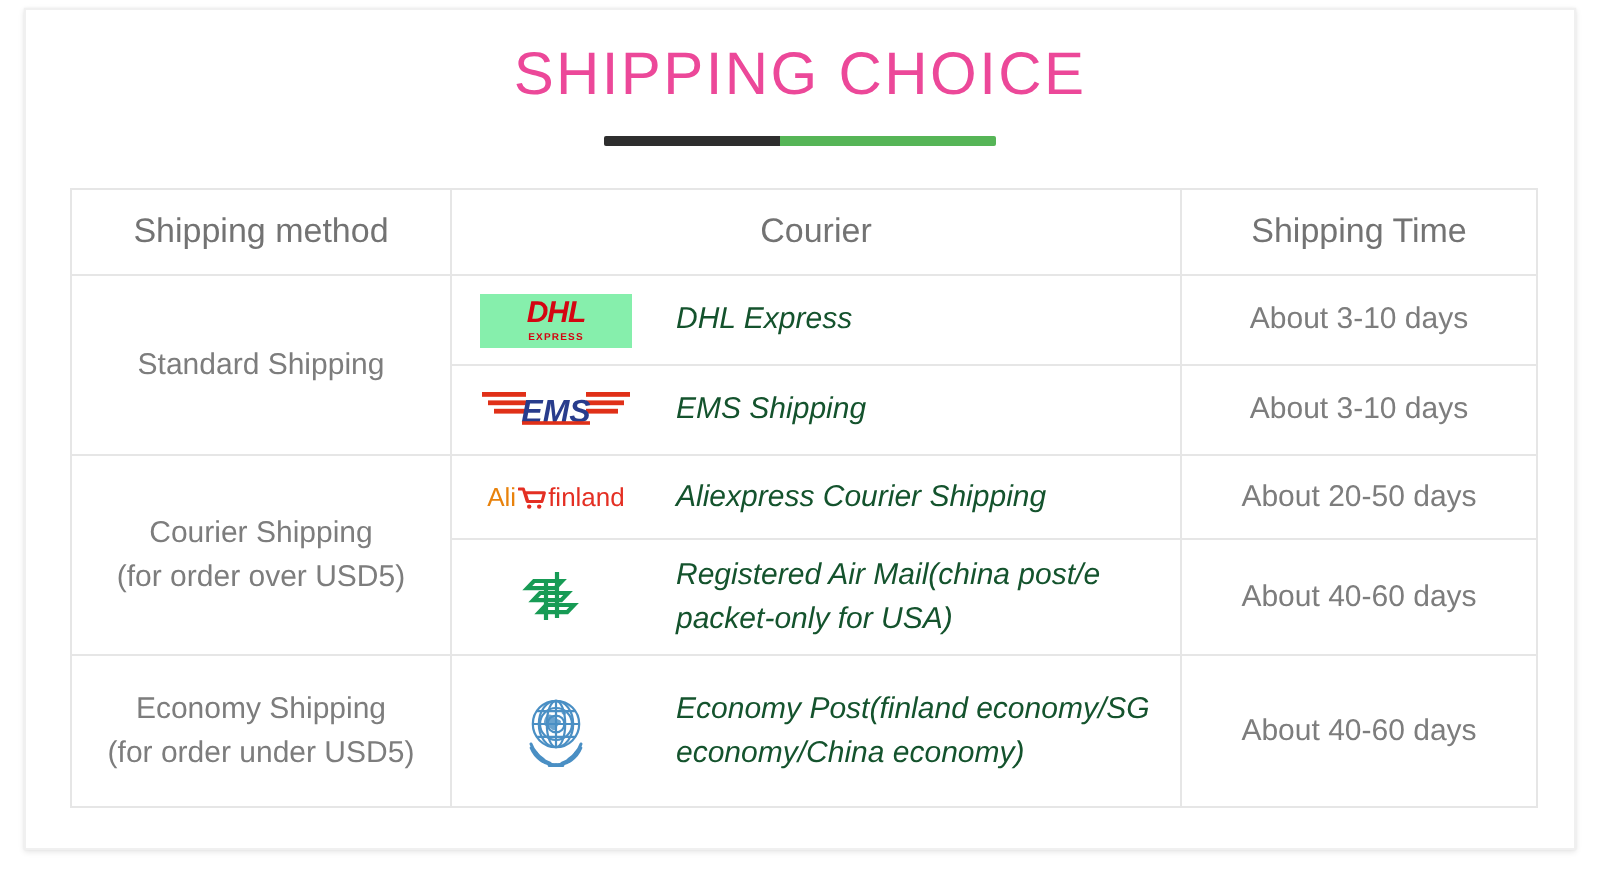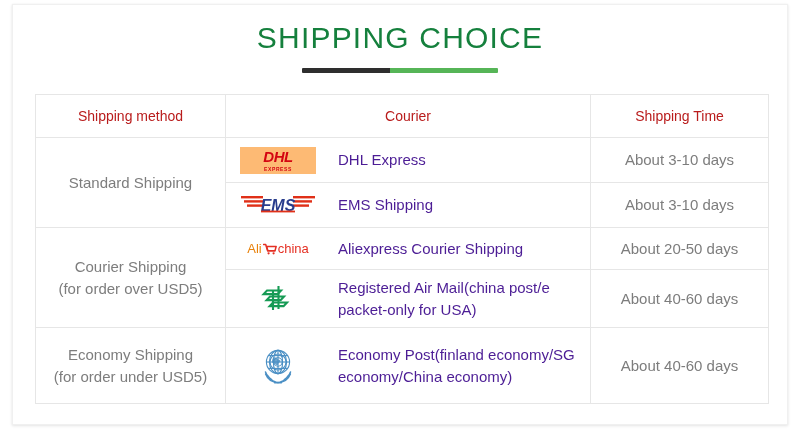--- a/index.html
+++ b/index.html
@@ -31,21 +31,21 @@
   .title-wrap {
     position: absolute;
     left: 0;
     top: 18px;
     width: 100%;
     text-align: center;
   }
   .title {
     font-size: 30px;
     letter-spacing: 1.2px;
-    color: #15803d;
+    color: #ec4899;
     font-weight: 400;
     line-height: 1;
     white-space: nowrap;
   }
   .title-rule {
     margin: 15px auto 0 auto;
     width: 196px;
     height: 5px;
     display: flex;
     border-radius: 1px;
@@ -81,23 +81,23 @@
     vertical-align: middle;
     padding: 0 6px;
     box-sizing: border-box;
   }
   col.c-method  { width: 190px; }
   col.c-courier { width: 365px; }
   col.c-time    { width: 178px; }
 
   table.ship th {
     height: 43px;
-    font-size: 14px;
+    font-size: 17px;
     font-weight: 400;
-    color: #b91c1c;
+    color: #737373;
   }
   table.ship td {
     font-size: 15px;
     color: #7d7d7d;
     font-weight: 400;
     line-height: 1.45;
   }
   td.method-cell {
     font-size: 15px;
     color: #858585;
@@ -117,37 +117,38 @@
     gap: 14px;
   }
   .logo-box {
     width: 92px;
     min-width: 92px;
     display: flex;
     align-items: center;
     justify-content: center;
   }
   .courier-label {
-    color: #4c1d95;
+    color: #14532d;
     font-size: 15px;
     line-height: 1.45;
     text-align: left;
+    font-style: italic;
   }
 
   .r-express  { height: 45px; }
   .r-ems      { height: 45px; }
   .r-ali      { height: 42px; }
   .r-air      { height: 58px; }
   .r-eco      { height: 76px; }
 
   
   .dhl {
     width: 76px;
     height: 27px;
-    background: #fdba74;
+    background: #86efac;
     position: relative;
     display: block;
   }
   .dhl .dhl-word {
     position: absolute;
     left: 0; right: 0;
     top: 2px;
     text-align: center;
     font-family: "Liberation Sans", sans-serif;
     font-style: italic;
@@ -269,21 +270,21 @@
                 <span class="ali">
                   <span class="ali-a">Ali</span>
                   <span class="ali-cart">
                     <svg width="14" height="12" viewBox="0 0 14 12" aria-hidden="true">
                       <path d="M0.5 1.5 h2.2 l1.9 6.2 h7.1" fill="none" stroke="#e42f23" stroke-width="1.5" stroke-linecap="round" stroke-linejoin="round"></path>
                       <path d="M3.6 3.4 h9.6 l-1.2 4.3 h-7.1 z" fill="none" stroke="#e42f23" stroke-width="1.5" stroke-linejoin="round"></path>
                       <circle cx="5.6" cy="10.3" r="1.1" fill="#e42f23"></circle>
                       <circle cx="10.6" cy="10.3" r="1.1" fill="#e42f23"></circle>
                     </svg>
                   </span>
-                  <span class="ali-x">china</span>
+                  <span class="ali-x">finland</span>
                 </span>
               </span>
               <span class="courier-label">Aliexpress Courier Shipping</span>
             </div>
           </td>
           <td class="time-cell">About 20-50 days</td>
         </tr>
 
         <tr class="r-air">
           <td class="courier-cell">

